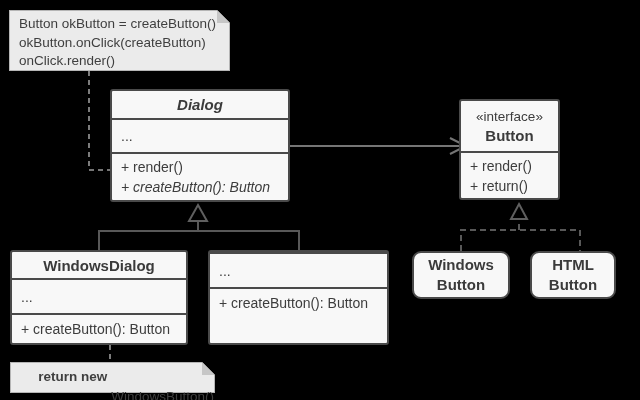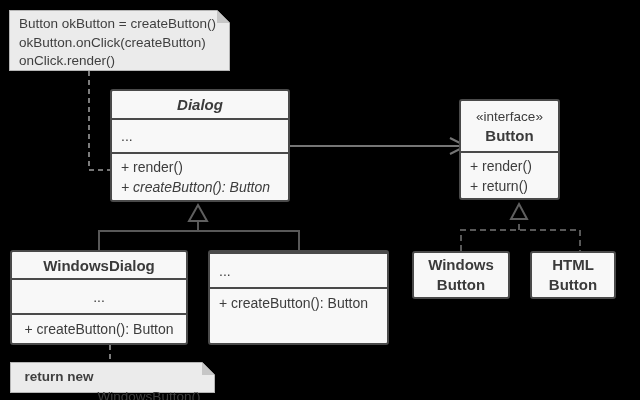--- a/index.html
+++ b/index.html
@@ -23,35 +23,35 @@
   }
   .cls-head.abstract{font-style:italic;}
   .cls-sec{border-top:2px solid #4a4a4a;padding:0 9px;display:flex;flex-direction:column;justify-content:center;}
   .cls-sec div{font-size:14px;line-height:20px;color:#3d3d3d;}
   .italic{font-style:italic;}
   .stereo{font-weight:normal;font-size:13.5px;color:#3d3d3d;}
   .head-col{display:flex;flex-direction:column;align-items:center;justify-content:center;line-height:19px;}
 
   
   .leaf{
-    position:absolute;background:#f8f8f8;border:2px solid #4a4a4a;border-radius:3px;
+    position:absolute;background:#f8f8f8;border:2px solid #4a4a4a;border-radius:9px;
     display:flex;flex-direction:column;align-items:center;justify-content:center;
     font-weight:bold;font-size:15px;line-height:20px;color:#3b3b3b;
   }
 
   
   .note{
     position:absolute;background:#ebebeb;border:1px solid #b5b5b5;
   }
   .note .fold{position:absolute;top:-1px;right:-1px;width:13px;height:13px;}
   .note .fold::before{content:"";position:absolute;left:0;top:0;width:13px;height:13px;background:#000;clip-path:polygon(0 0,100% 0,100% 100%);}
   .note .fold::after{content:"";position:absolute;left:0;top:0;width:13px;height:13px;background:#c6c6c6;clip-path:polygon(0 0,100% 100%,0 100%);border-left:0;}
   .note-text{font-size:13.5px;line-height:18.5px;color:#3f3f3f;}
   #note-client{padding:4px 0 0 9px;}
-  #note-return{display:flex;align-items:center;justify-content:center;}
+  #note-return{display:flex;align-items:center;justify-content:flex-end;}
   #note-return .b{font-weight:bold;}
   #note-return .n{padding-left:4px;margin-top:40px;}
 
   svg#wires{position:absolute;left:0;top:0;pointer-events:none;}
 </style>
 </head>
 <body>
 
 <div id="canvas">
 
@@ -95,21 +95,21 @@
     <div class="cls-head head-col" style="height:50px;">
       <div class="stereo">«interface»</div>
       <div>Button</div>
     </div>
     <div class="cls-sec" style="height:47px;">
       <div>+ render()</div>
       <div>+ return()</div>
     </div>
   </div>
 
-  <div class="cls" style="left:10px;top:250px;width:178px;height:95px;text-align:center;">
+  <div class="cls" style="left:10px;top:250px;width:178px;height:95px;">
     <div class="cls-head" style="height:26px;">WindowsDialog</div>
     <div class="cls-sec" style="height:35px;">
       <div>...</div>
     </div>
     <div class="cls-sec" style="height:30px;">
       <div>+ createButton(): Button</div>
     </div>
   </div>
 
   <div class="cls" style="left:208px;top:250px;width:181px;height:95px;">

